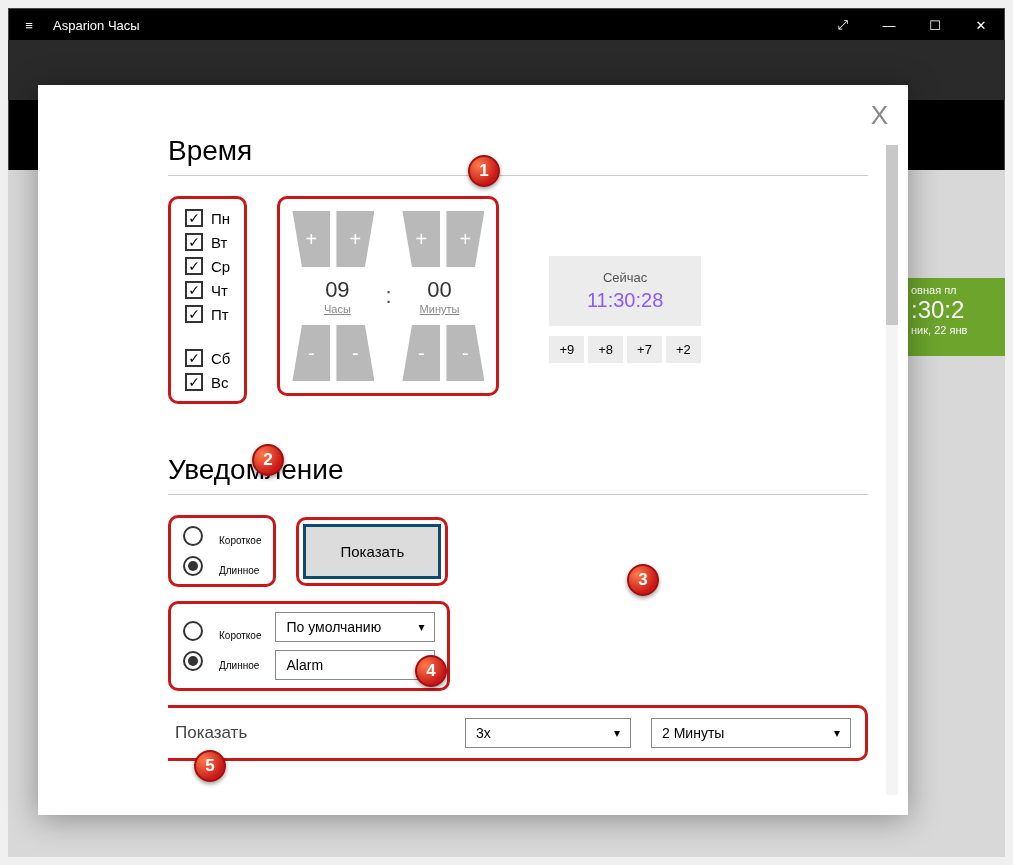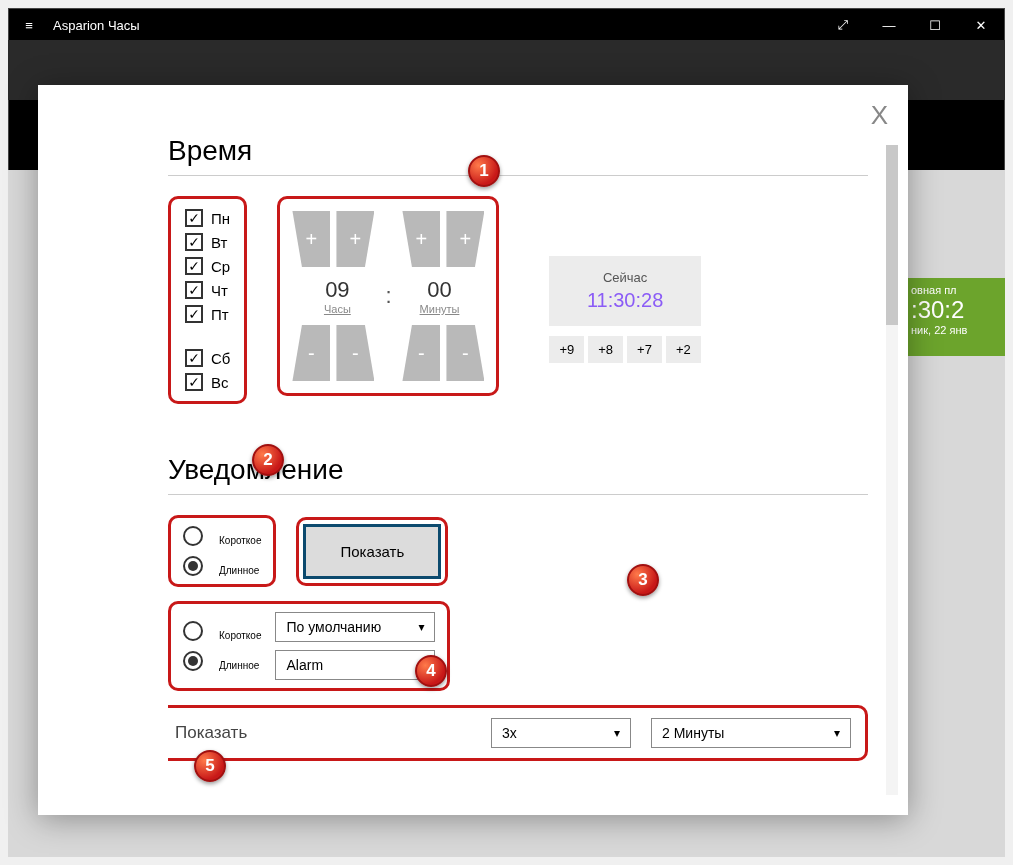--- a/index.html
+++ b/index.html
@@ -225,21 +225,21 @@
               <span>Alarm</span>
               <span class="chev">▾</span>
             </div>
         </div>
       </div>
     </div>
 
     <div class="notif-row red-outline" style="padding:10px 14px; margin-left:-10px;">
       <div class="notif-label">Показать</div>
       <div style="flex:1"></div>
-      <div class="select" style="width:140px;">
+      <div class="select" style="width:166px;">
           <span>3x</span>
           <span class="chev">▾</span>
         </div>
       <div class="select" style="width:200px;">
           <span>2 Минуты</span>
           <span class="chev">▾</span>
         </div>
     </div>
 
   </div>

